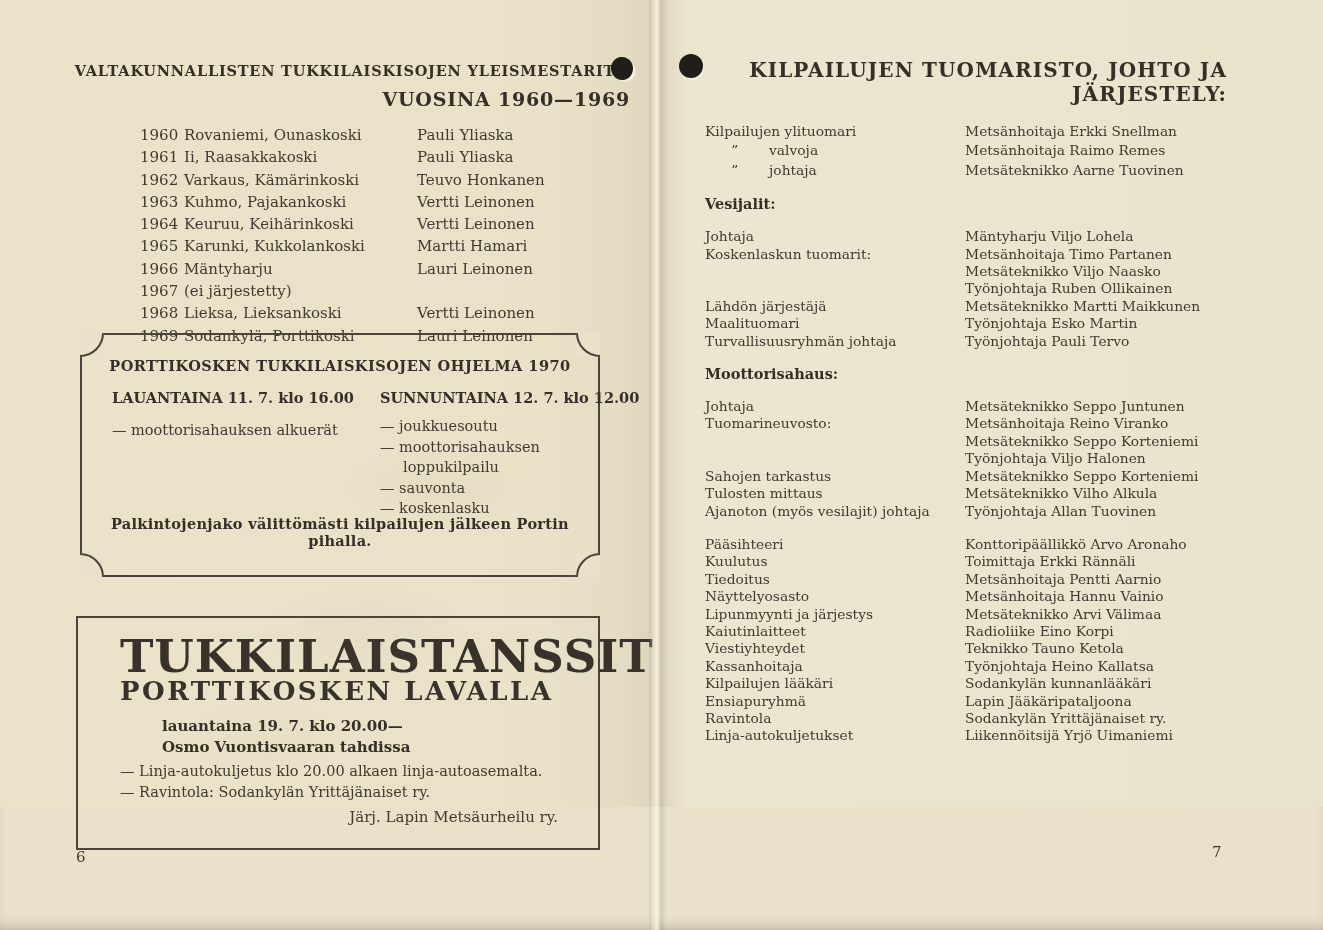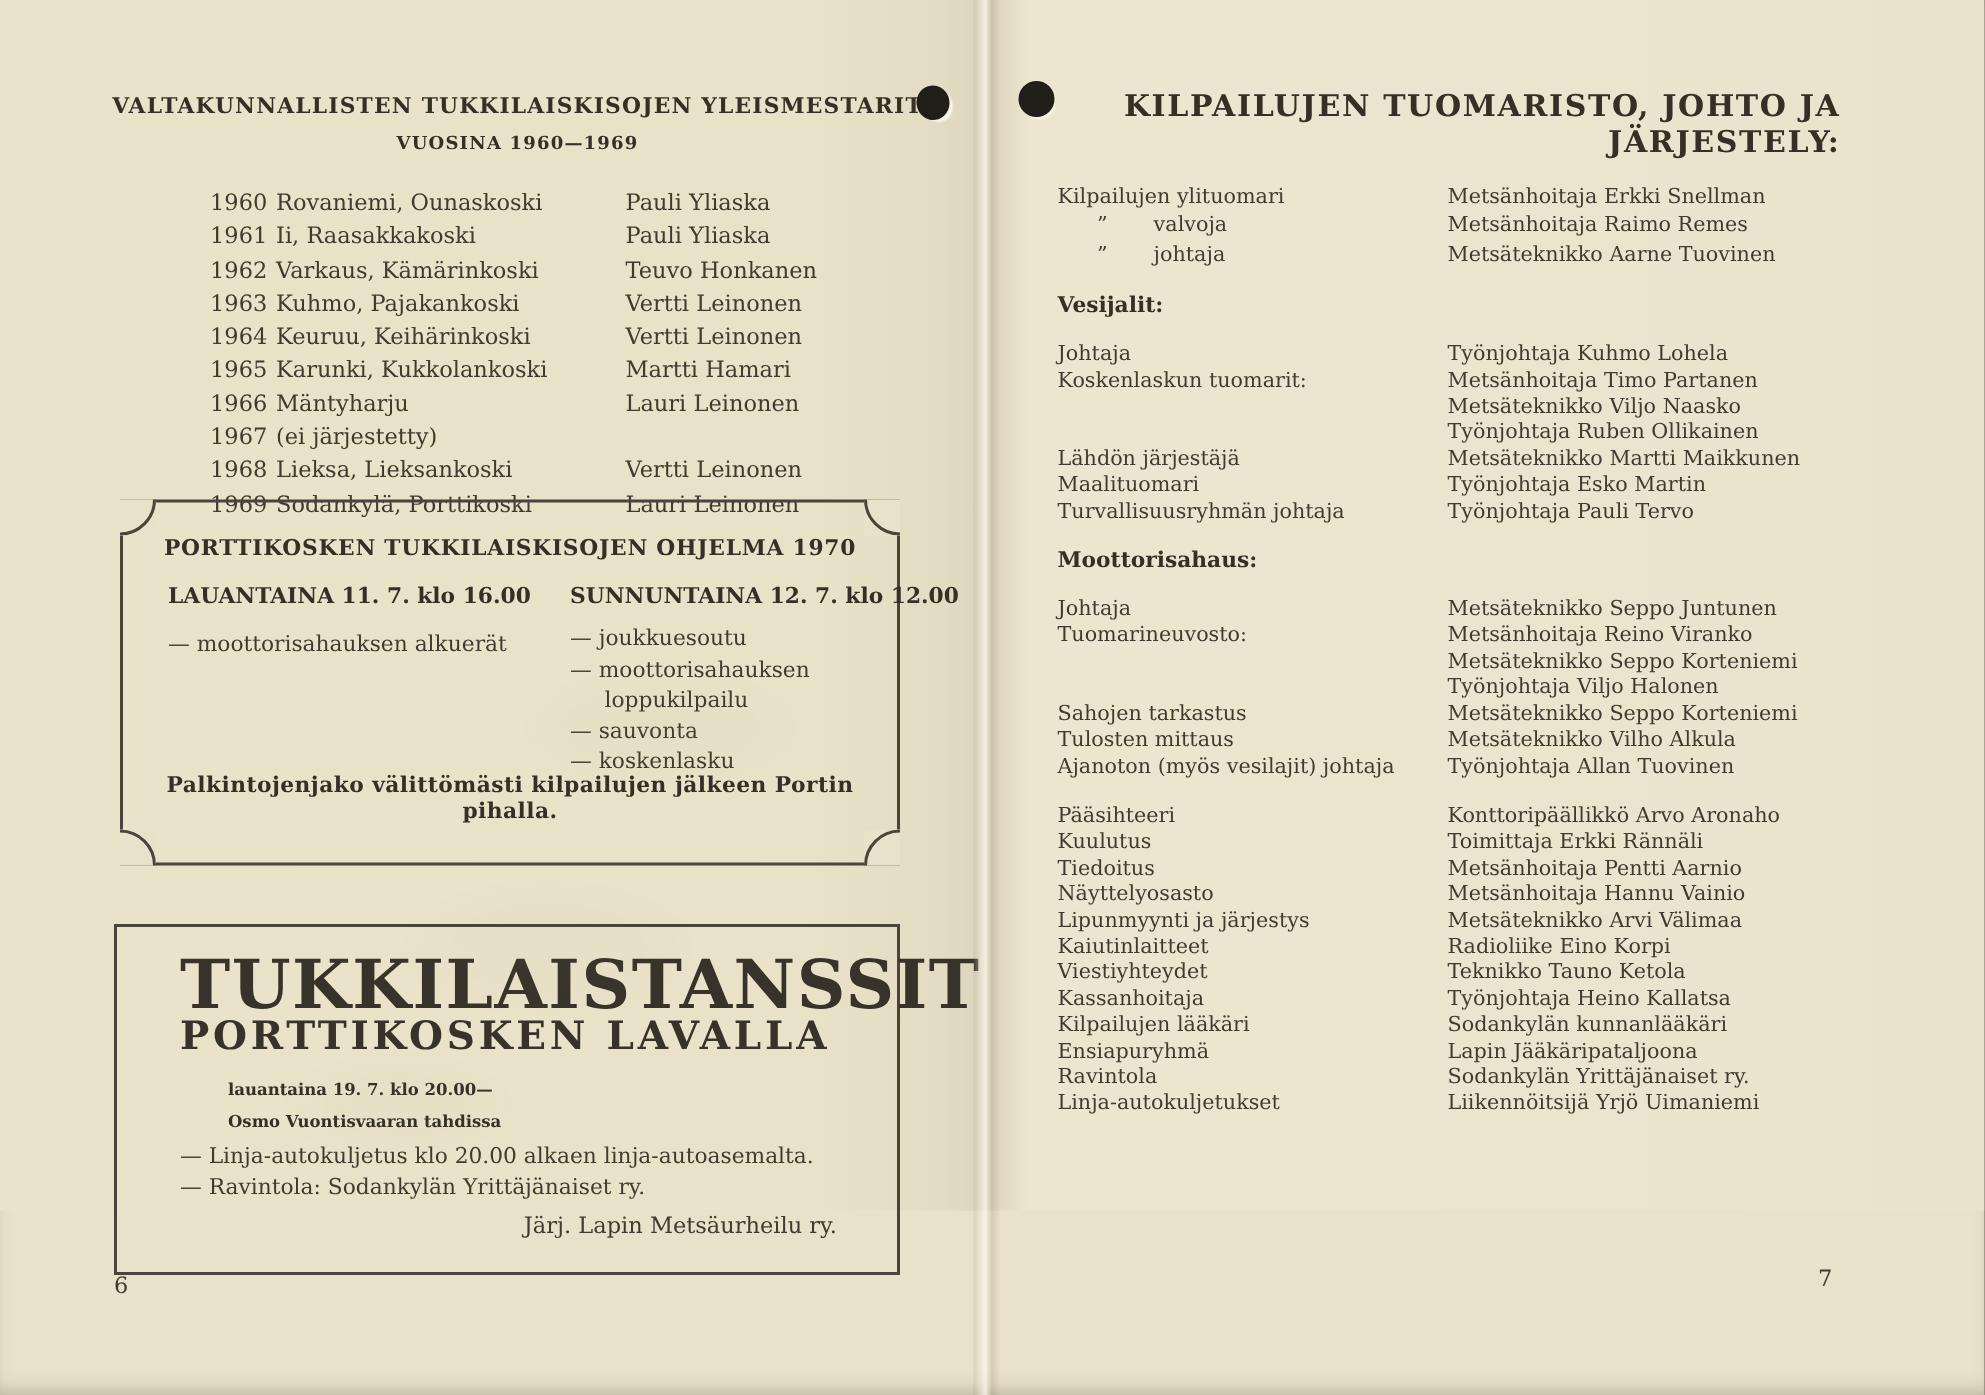--- a/index.html
+++ b/index.html
@@ -29,22 +29,22 @@
   .bleed{position:absolute;pointer-events:none;}
   .bleed-l{left:90px;top:380px;width:500px;height:420px;opacity:.5;
     background:
       radial-gradient(140px 60px at 70% 25%,rgba(150,160,115,.09),transparent 70%),
       radial-gradient(150px 70px at 55% 60%,rgba(150,160,115,.08),transparent 70%),
       radial-gradient(120px 55px at 35% 85%,rgba(150,160,115,.07),transparent 70%);}
 
   
   .lp-title1{position:absolute;left:60px;top:62px;width:570px;text-align:center;
     font-size:14.5px;font-weight:bold;letter-spacing:.8px;color:var(--ink-strong);}
-  .lp-title2{position:absolute;left:60px;top:88px;width:570px;text-align:center;
-    font-size:12px;font-weight:bold;letter-spacing:.8px;color:var(--ink-strong);}
+  .lp-title2{position:absolute;left:60px;top:88px;width:570px;text-align:right;
+    font-size:19px;font-weight:bold;letter-spacing:.8px;color:var(--ink-strong);}
   .champions{position:absolute;left:140px;top:124px;width:470px;font-size:15px;line-height:22.3px;}
   .ch-row{display:flex;}
   .ch-year{width:44px;}
   .ch-venue{width:233px;white-space:nowrap;}
   .ch-winner{flex:1;white-space:nowrap;}
 
   .program-box{position:absolute;left:80px;top:333px;width:516px;height:240px;border:2px solid var(--line);}
   .corner{position:absolute;width:24px;height:24px;background:var(--paper);overflow:hidden;}
   .corner::before{content:'';position:absolute;width:44px;height:44px;border:2px solid var(--line);border-radius:50%;}
   .c-tl{top:-2px;left:-2px;}  .c-tl::before{left:-24px;top:-24px;}
@@ -59,21 +59,21 @@
   .pb-head{font-size:14.5px;font-weight:bold;color:var(--ink-strong);margin-bottom:14px;white-space:nowrap;}
   .pb-col2 .pb-head{margin-bottom:10px;}
   .pb-item{font-size:14.5px;line-height:20.5px;padding-left:23px;text-indent:-23px;}
   .pb-col1 .pb-item{white-space:nowrap;}
   .pb-footer{position:absolute;left:0;bottom:26px;width:100%;text-align:center;
     font-size:14.5px;font-weight:bold;color:var(--ink-strong);letter-spacing:.3px;}
 
   .dance-box{position:absolute;left:76px;top:616px;width:520px;height:230px;border:2.5px solid var(--line);}
   .db-title{position:absolute;left:42px;top:12px;font-size:45px;font-weight:bold;letter-spacing:1px;color:#38332a;}
   .db-sub{position:absolute;left:42px;top:58px;font-size:26px;font-weight:bold;letter-spacing:2.5px;color:#38332a;}
-  .db-when{position:absolute;left:74px;top:98px;font-size:11px;font-weight:bold;line-height:21px;color:var(--ink-strong);}
+  .db-when{position:absolute;left:84px;top:98px;font-size:15px;font-weight:bold;line-height:21px;color:var(--ink-strong);}
   .db-notes{position:absolute;left:42px;top:143px;font-size:14.5px;line-height:20.5px;}
   .db-org{position:absolute;right:40px;top:190px;font-size:15px;}
   .pagenum{position:absolute;font-size:15px;}
   .pn-left{left:76px;top:848px;}
   .pn-right{left:552px;top:843px;}
 
   
   .rp-content{position:absolute;left:45px;top:58px;width:522px;}
   .rp-title{text-align:right;font-size:20px;font-weight:bold;letter-spacing:1.1px;color:var(--ink-strong);}
   .r-rows{margin-top:16px;}
@@ -227,21 +227,21 @@
             <span class="r-label">&nbsp;&nbsp;&nbsp;&nbsp;&nbsp;&nbsp;”&nbsp;&nbsp;&nbsp;&nbsp;&nbsp;&nbsp;&nbsp;johtaja</span>
             <span class="r-value">Metsäteknikko Aarne Tuovinen</span>
           </div>
         </div>
 
       <div class="r-heading">Vesijalit:</div>
       <div class="r-rows">
 
           <div class="r-row">
             <span class="r-label">Johtaja</span>
-            <span class="r-value">Työnjohtaja Kuhmo Lohela</span>
+            <span class="r-value">Mäntyharju Viljo Lohela</span>
           </div>
 
           <div class="r-row">
             <span class="r-label">Koskenlaskun tuomarit:</span>
             <span class="r-value">Metsänhoitaja Timo Partanen</span>
           </div>
 
           <div class="r-row">
             <span class="r-label"></span>
             <span class="r-value">Metsäteknikko Viljo Naasko</span>

